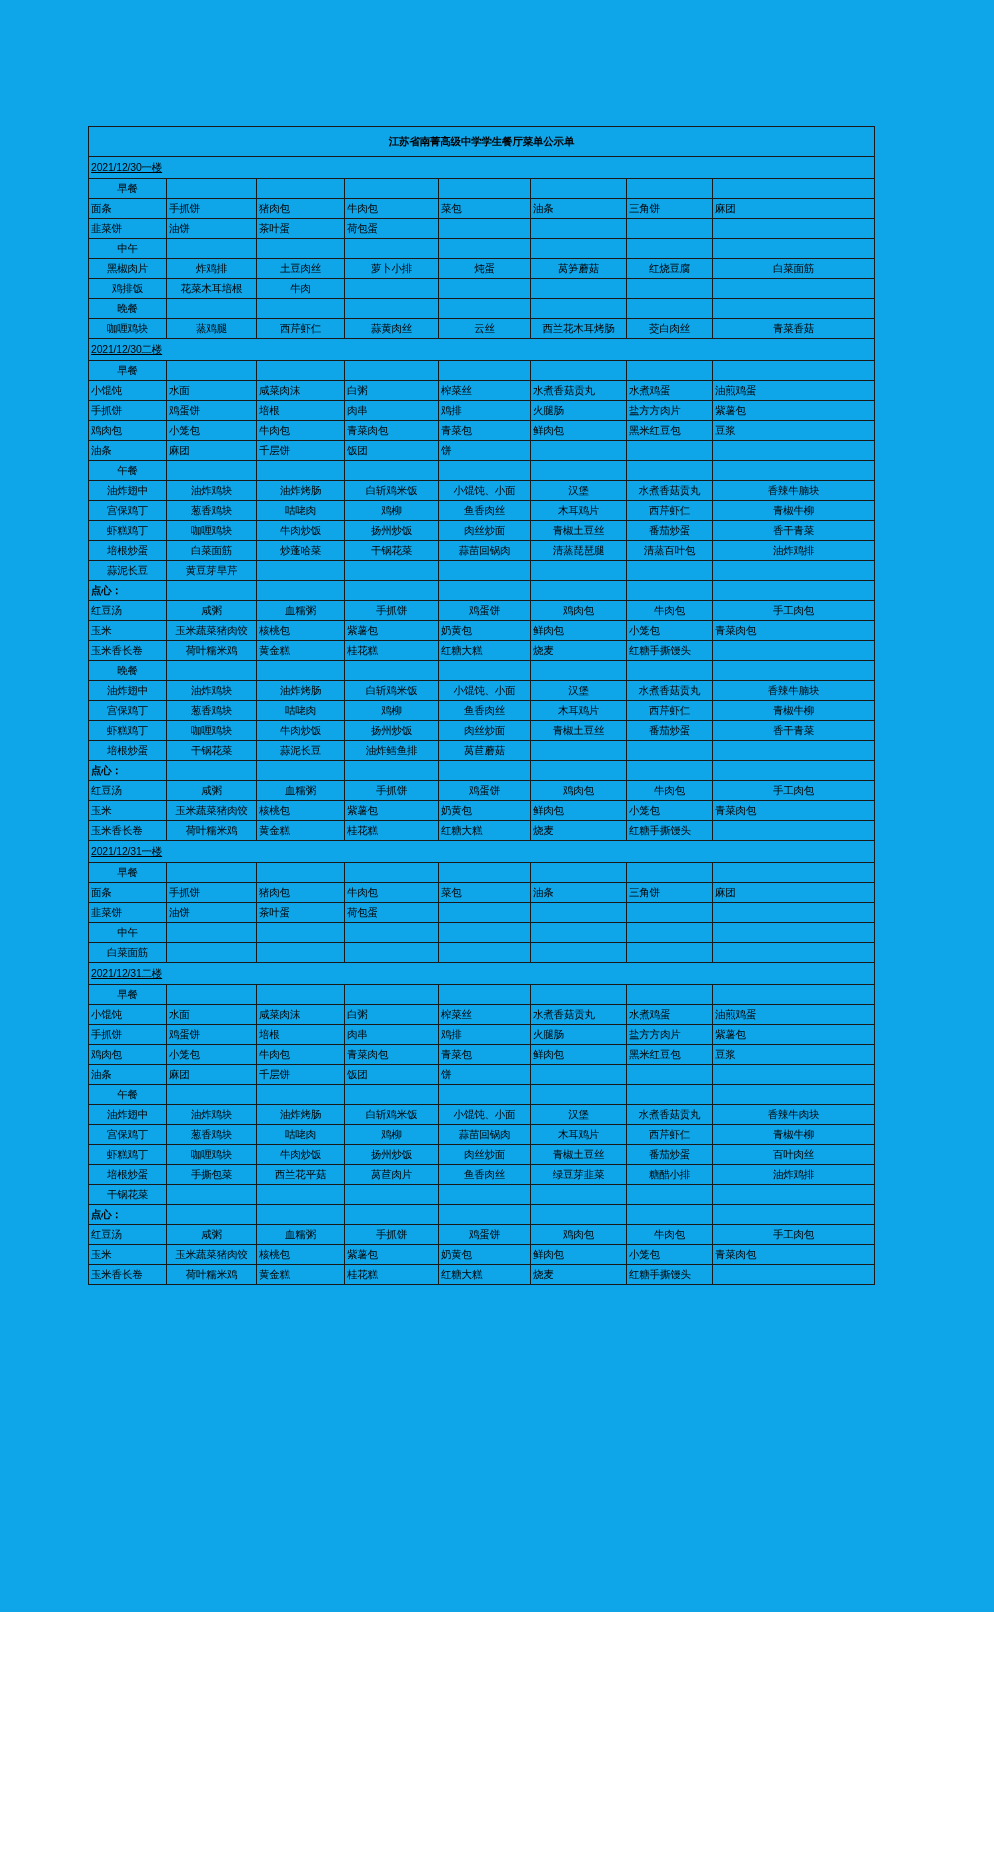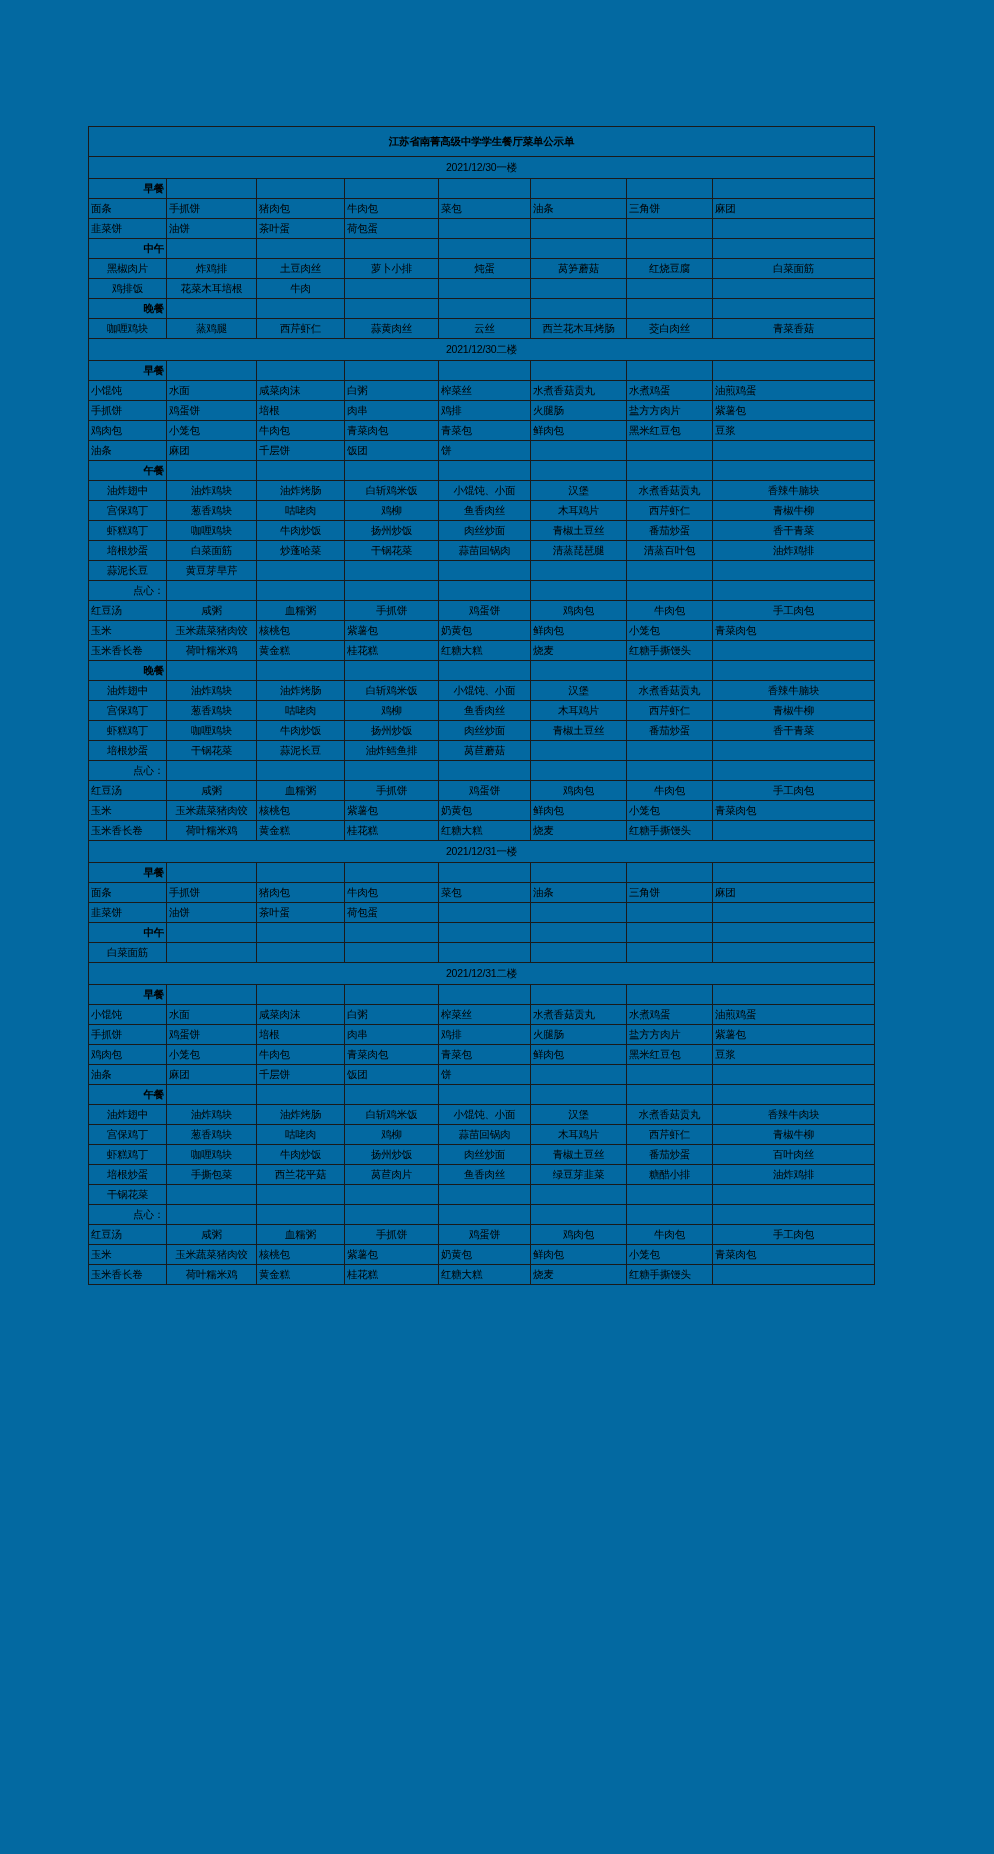--- a/index.html
+++ b/index.html
@@ -9,23 +9,23 @@
   }
   body {
     width: 994px;
     height: 1854px;
     font-family: "Liberation Sans", "DejaVu Sans", sans-serif;
     color: #000000;
     overflow: hidden;
   }
   .page {
     width: 994px;
-    height: 1854px;
+    height: 1612px;
     position: relative;
-    background: #0369a1;
+    background: #0ea5e9;
     box-sizing: border-box;
   }
   .sheet {
     position: absolute;
     left: 88px;
     top: 126px;
     width: 786px;
   }
   table.menu {
     border-collapse: collapse;
@@ -55,39 +55,40 @@
   col.c7 { width: 162px; }
 
   .title-cell {
     text-align: center;
     font-weight: bold;
     font-size: 15px;
     height: 29px !important;
     letter-spacing: 0.3px;
   }
   .date-cell {
-    text-align: center;
+    text-align: left;
     font-size: 11px;
     height: 21px !important;
     padding-left: 3px;
+    text-decoration: underline;
   }
   .meal-cell {
-    text-align: right;
-    font-weight: bold;
+    text-align: center;
+    font-weight: normal;
     font-size: 11.5px;
   }
   .dish-left {
     text-align: left;
   }
   .dish-center {
     text-align: center;
   }
   .snack-label {
-    text-align: right;
-    font-weight: normal;
+    text-align: left;
+    font-weight: bold;
     font-size: 11.5px;
     padding-left: 3px;
   }
   .empty { }
 </style>
 </head>
 <body>
 
 <div class="page">
   <div class="sheet">

